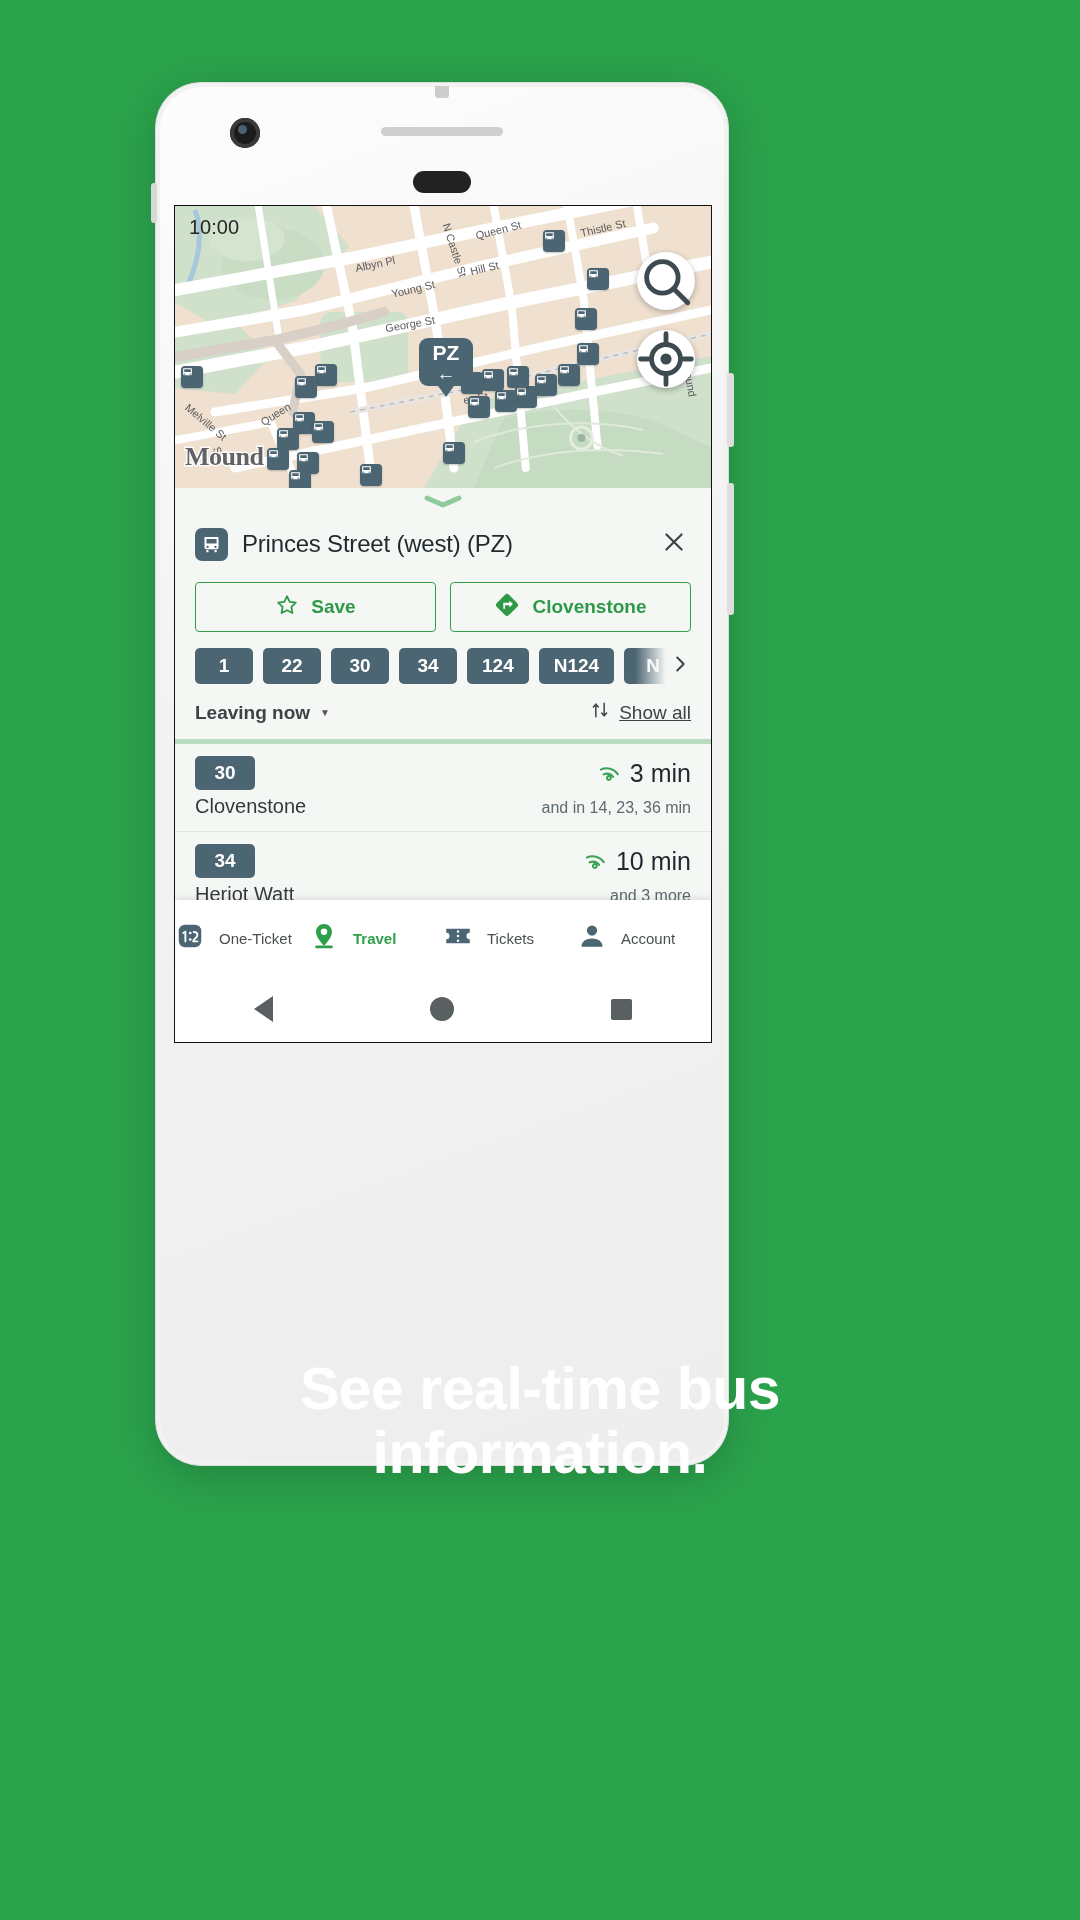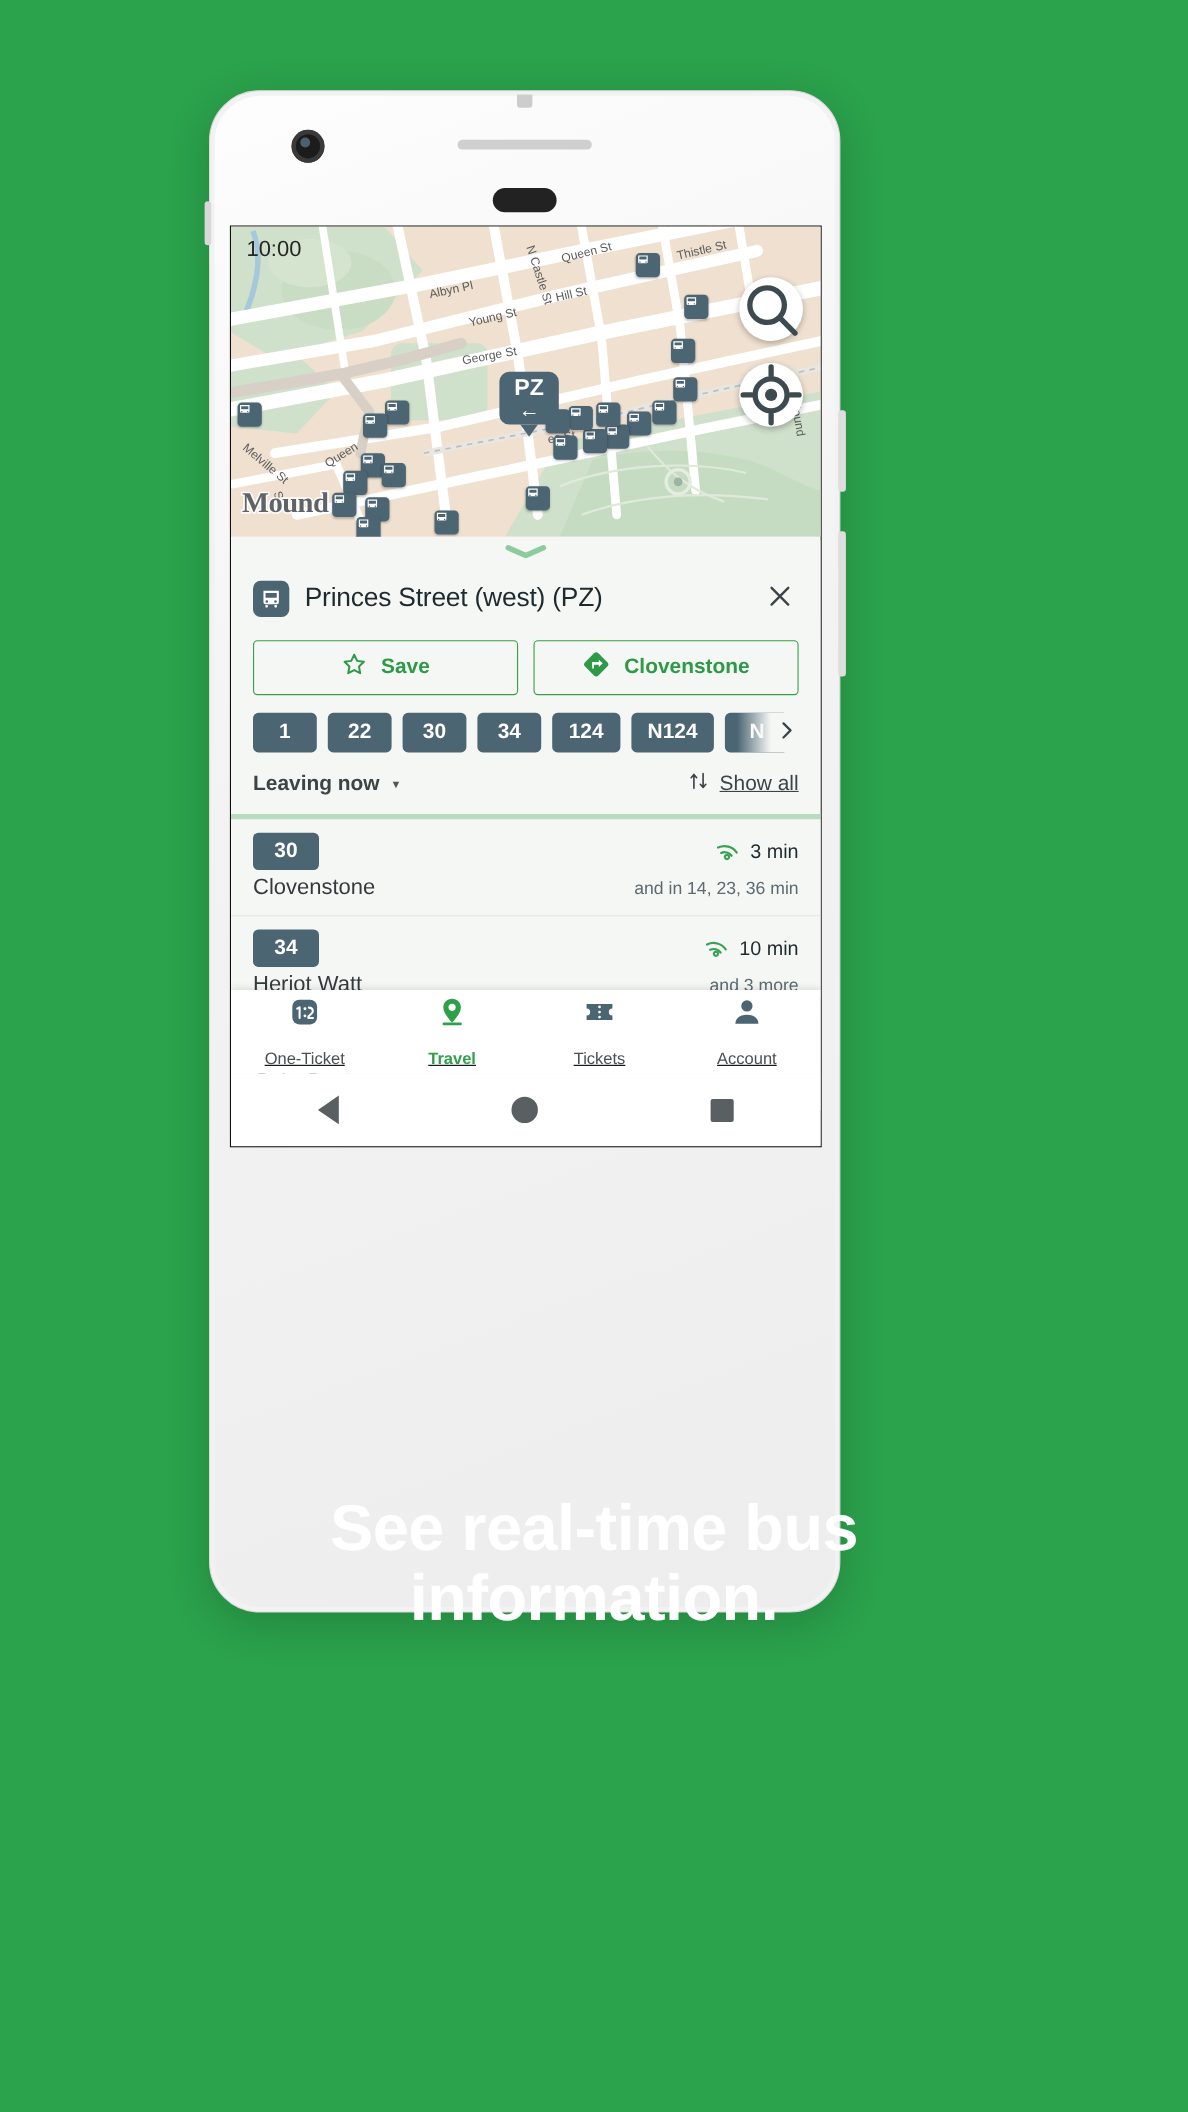--- a/index.html
+++ b/index.html
@@ -12,21 +12,20 @@
 
   
   .phone {
     position: absolute;
     left: 155px; top: 82px;
     width: 574px; height: 1384px;
     background: #f2f2f2;
     border-radius: 46px;
     box-shadow: 0 10px 40px rgba(0,0,0,.18);
     border: 1px solid #dcdcdc;
-    margin-left: 35px;
   }
   .phone-inner-gloss {
     position: absolute; inset: 4px;
     border-radius: 42px;
     background: linear-gradient(160deg,#fdfdfd 0%, #f3f3f3 40%, #ededed 100%);
   }
   .notch-topbar {
     position: absolute; left: 50%; transform: translateX(-50%);
     top: 44px; width: 122px; height: 9px;
     background: #cfcfcf; border-radius: 6px;
@@ -221,41 +220,41 @@
     position: relative;
   }
   .dep-top { display:flex; align-items:center; justify-content:space-between; }
   .dep-badge {
     background: #4c6573; color:#fff; border-radius: 5px;
     height: 34px; min-width: 60px; padding: 0 14px;
     display:flex;align-items:center;justify-content:center;
     font-size: 19px; font-weight: 700;
   }
   .dep-eta {
-    display:flex; align-items:center; gap: 9px;
-    font-size: 18px; color: #1f2a2e; font-weight: 400;
+    display:flex; gap: 9px;
+    font-size: 25px; color: #1f2a2e; font-weight: 400;
   }
   .dep-bottom {
     display:flex; align-items:baseline; justify-content:space-between;
     margin-top: 5px;
     text-align: center;
   }
   .dep-dest { font-size: 20px; color: #333a3d; }
   .dep-more { font-size: 16px; color: #5d6a70; }
 
   
   .bottom-nav {
     position: absolute; left: 0; right: 0; bottom: 66px;
     height: 76px; background: #fff;
     display: flex; align-items: center;
     box-shadow: 0 -2px 6px rgba(0,0,0,.10);
   }
   .nav-item {
-    flex: 1 1 0; display:flex; flex-direction:column;
-    align-items:center; gap: 14px; cursor: pointer; text-decoration: underline;
+    flex: 1 1 0; display:flex; 
+    align-items:center; gap: 14px; cursor: pointer;
   }
   .nav-label { font-size: 15px; color: #4a4f52; }
   .nav-item.active .nav-label { color: #2ea04a; font-weight: 700; }
 
   
   .android-nav {
     position: absolute; left:0; right:0; bottom:0;
     height: 66px; background:#fff;
     display:flex; align-items:center; justify-content:space-around;
   }

